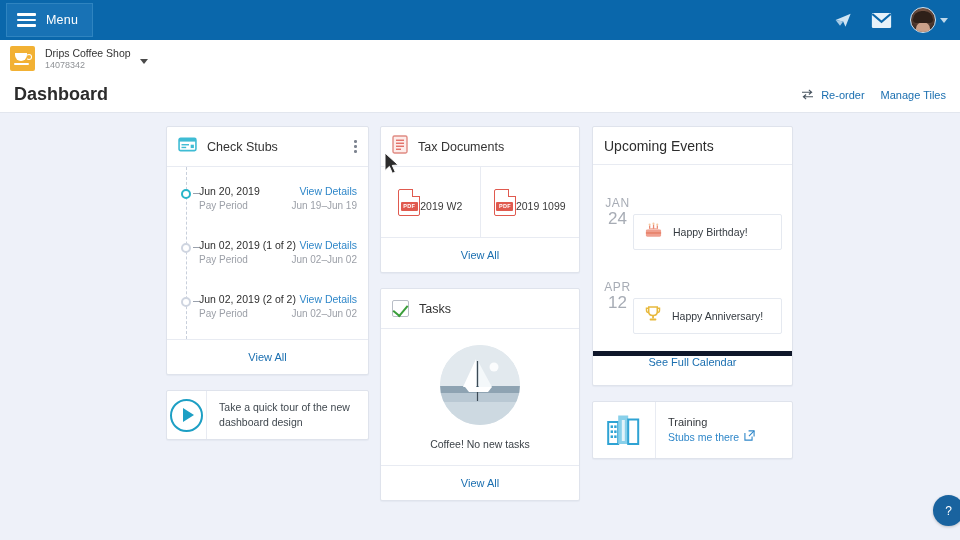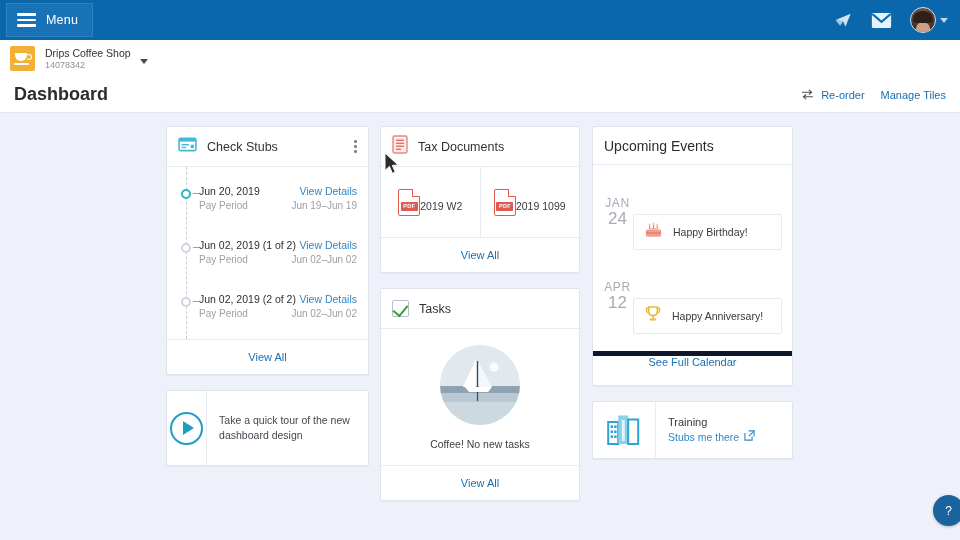--- a/index.html
+++ b/index.html
@@ -145,21 +145,21 @@
   .stub-line1 { display: flex; align-items: baseline; }
   .stub-date { font-size: 10.5px; color: #2f2f2f; }
   .stub-action { margin-left: auto; font-size: 10.5px; color: #2f87c9; cursor: pointer; }
   .stub-line2 { display: flex; align-items: baseline; margin-top: 3px; }
   .stub-label { font-size: 10px; color: #9b9fa7; }
   .stub-period { margin-left: auto; font-size: 10px; color: #9b9fa7; }
 
   
   .tour-card {
     background: #fff; border: 1px solid #dfe3ec; border-radius: 2px;
-    display: flex; align-items: center; height: 76px;
+    display: flex; align-items: center; height: 50px;
     box-shadow: 0 1px 1px rgba(20,40,80,.04);
   }
   .tour-icon-box {
     width: 63px; display: flex; align-items: center; justify-content: center;
     height: 100%; border-right: 1px solid #e8ebf2;
   }
   .play-circle {
     width: 33px; height: 33px; border-radius: 50%;
     border: 2.5px solid #1d9fc4; display: flex;
     align-items: center; justify-content: center;

